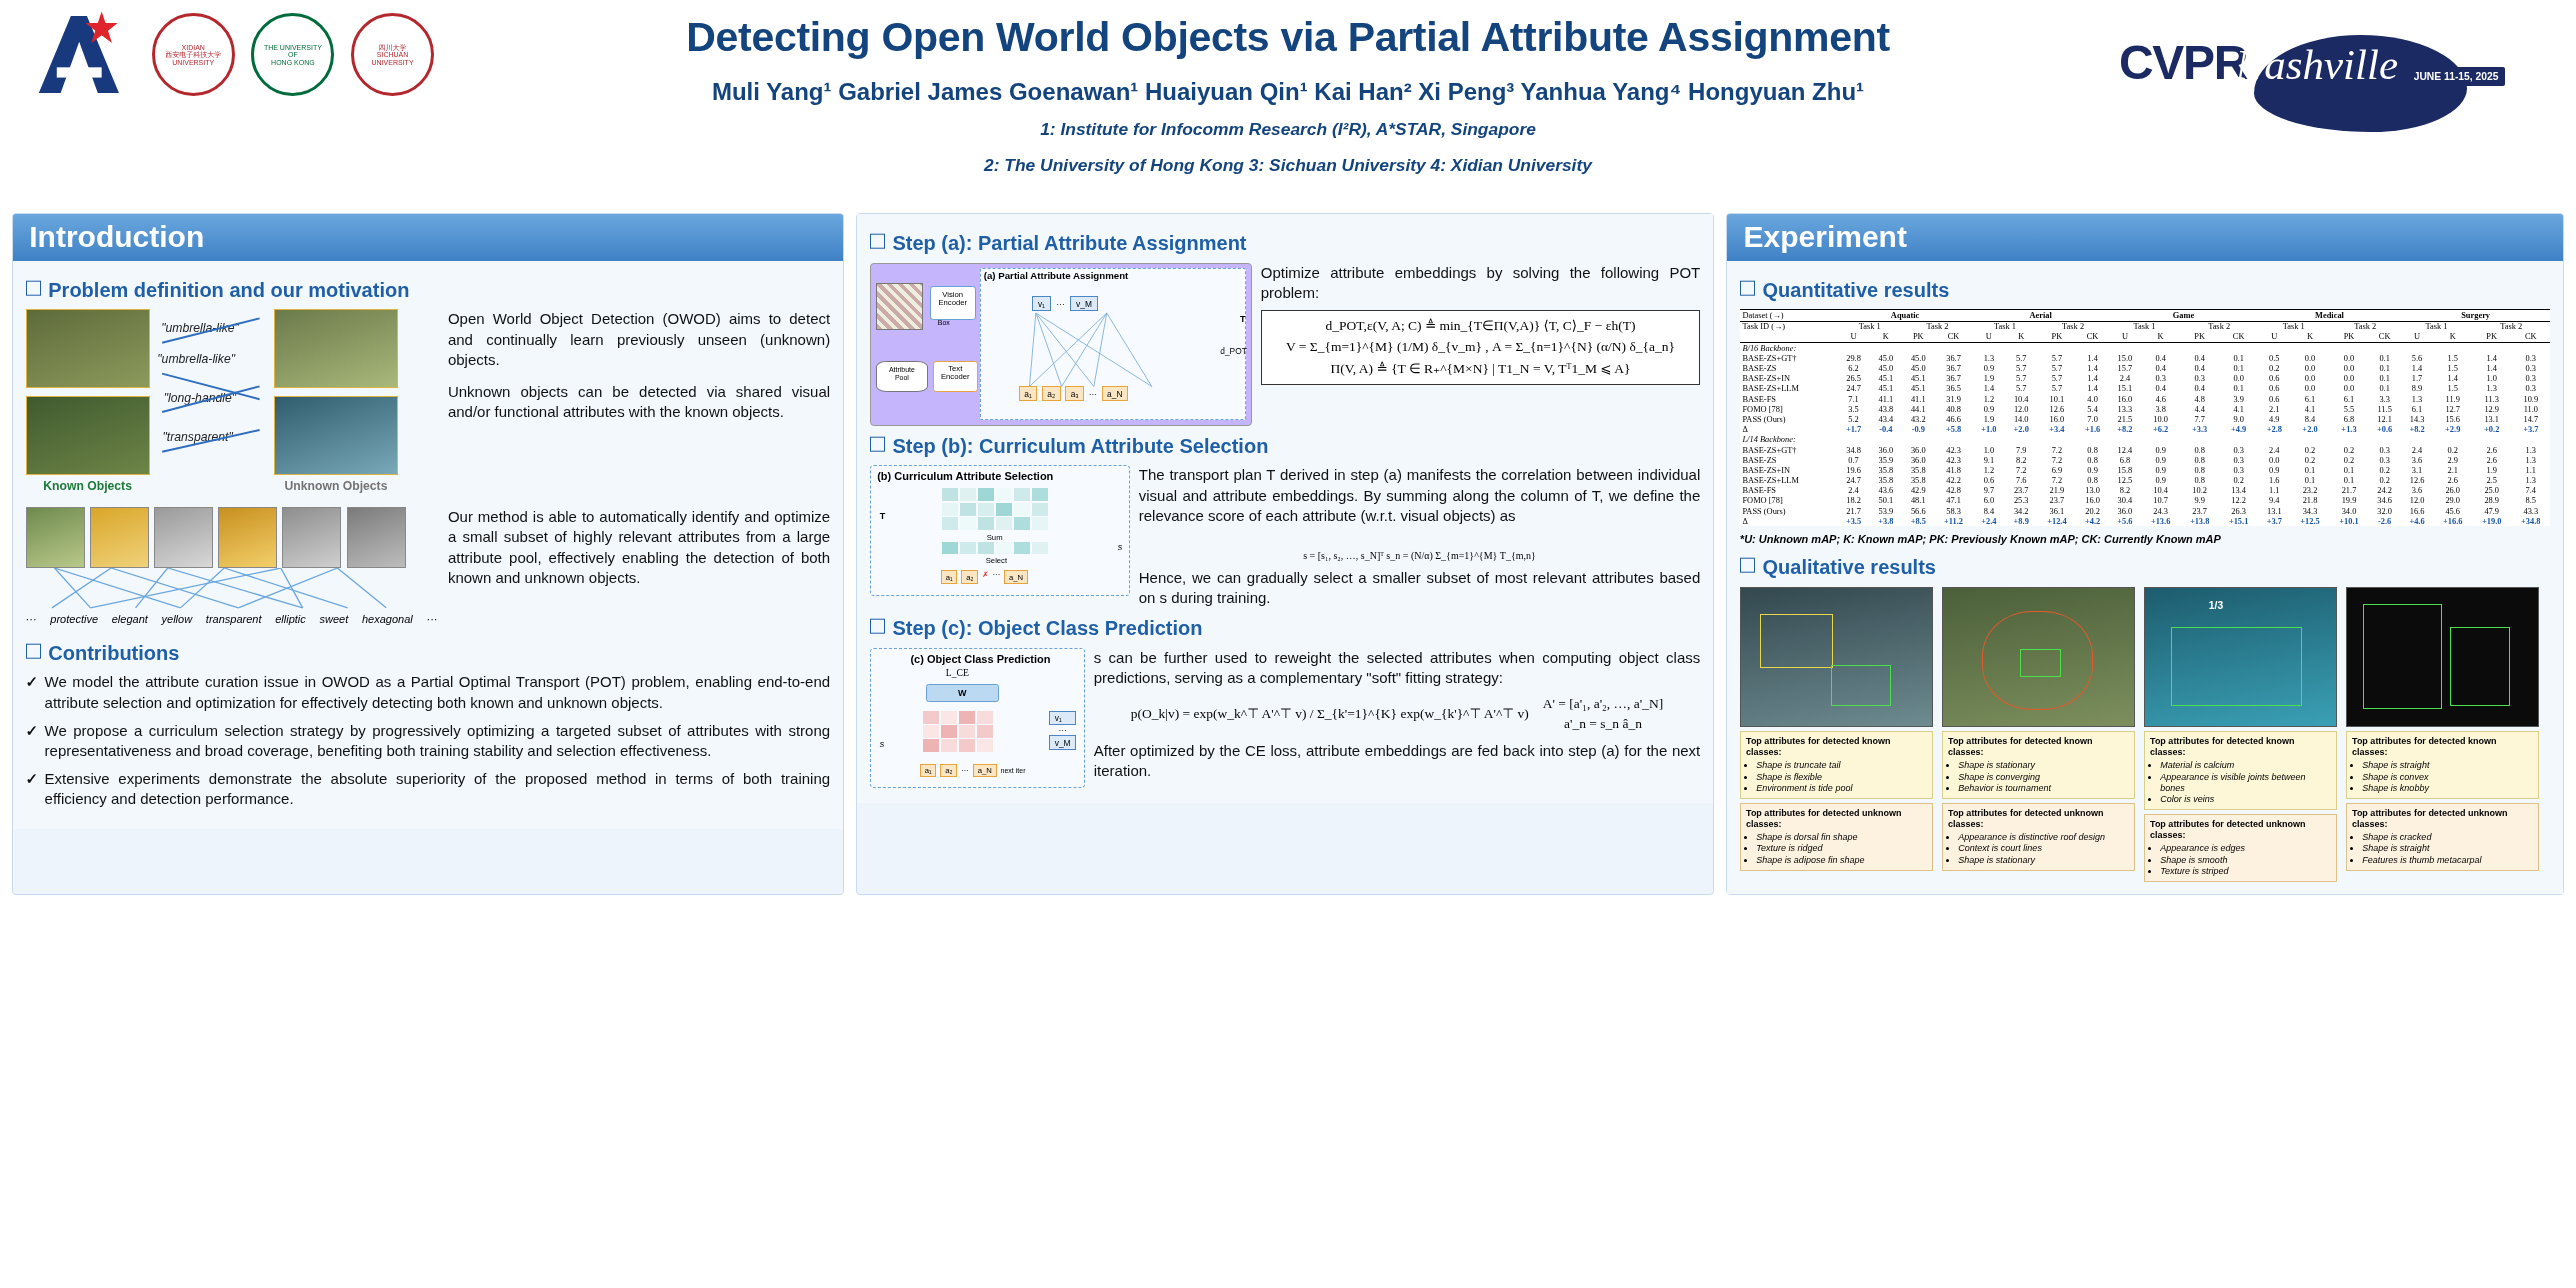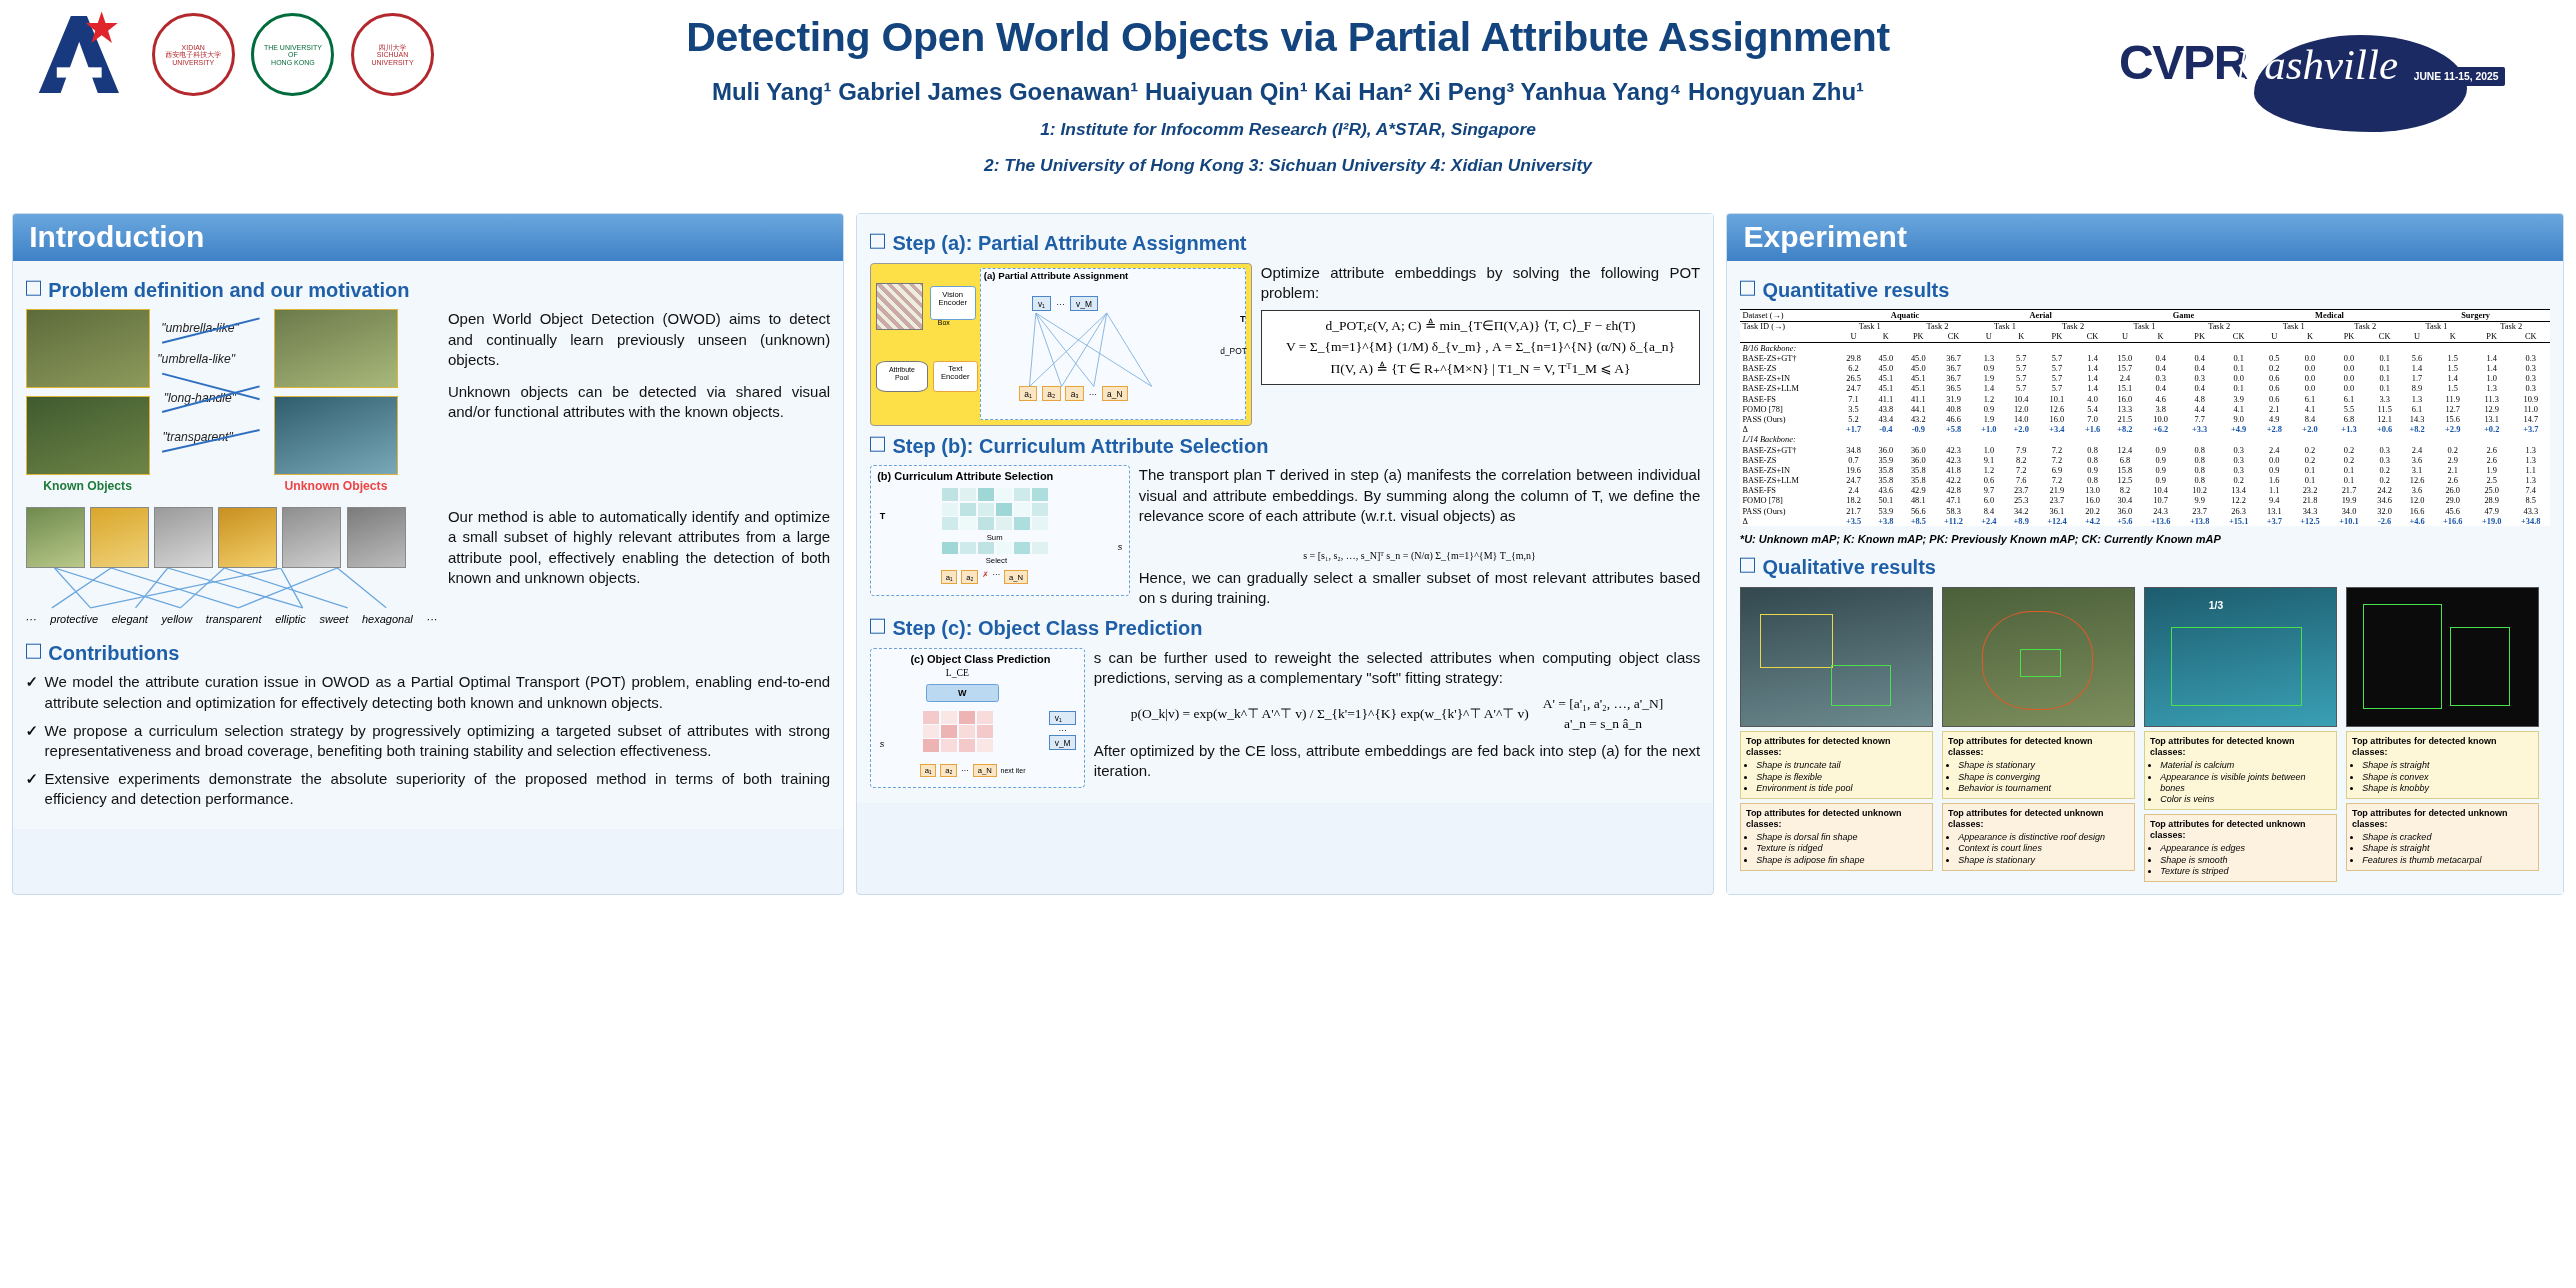--- a/index.html
+++ b/index.html
@@ -44,27 +44,27 @@
   .colbody{padding:9px 13px 11.6px 13px;background:#f3f8fd;}
   .sec{color:#1f5fa8;font-size:20px;font-weight:bold;margin:9px 0 7.7px 0;}
   .sec .box{display:inline-block;width:13px;height:13px;border:1.9px solid #1f5fa8;margin-right:7.7px;transform:translateY(-1.3px);}
   .body-text{font-size:15px;color:#111;line-height:1.35;text-align:justify;}
   
   .fig-row{display:flex;gap:10.3px;align-items:flex-start;}
   .imgs-block{width:412px;}
   .img{background:#7aa37a;border:1.9px solid #e0b43c;}
   .img-cap{text-align:center;font-size:12.2px;font-weight:bold;margin-top:3.9px;}
   .cap-known{color:#1f7a3a;}
-  .cap-unknown{color:#ef4444;}
+  .cap-unknown{color:#737373;}
   .attr-lbl{font-size:12.2px;font-style:italic;color:#222;}
   .contrib{font-size:15px;color:#111;line-height:1.35;text-align:justify;margin:7.7px 0;display:flex;gap:6.4px;}
   .tick{color:#111;font-weight:bold;}
   
   .mrow{display:flex;gap:9px;align-items:flex-start;margin-bottom:3.9px;}
-  .diagram{border:1.3px solid #999;border-radius:3.9px;background:#fde047;position:relative;}
+  .diagram{border:1.3px solid #999;border-radius:3.9px;background:#c4b5fd;position:relative;}
   .dtitle{font-size:11px;font-weight:bold;text-align:center;padding-top:3.9px;}
   .mtext{font-size:15px;line-height:1.35;text-align:justify;color:#111;}
   .formula{font-family:"Liberation Serif",serif;font-size:13.5px;text-align:center;}
   .fbox{border:1.3px solid #333;background:#fff;padding:6.4px 7.7px;}
   
   table.res{border-collapse:collapse;font-size:8.4px;font-family:"Liberation Serif",serif;background:#fff;width:100%;}
   table.res td,table.res th{padding:0.6px 2.6px;text-align:center;white-space:nowrap;}
   .rowlab{text-align:left !important;}
   .delta{color:#1553a8;font-weight:bold;}
   .note{font-size:11px;font-weight:bold;font-style:italic;margin-top:6.4px;}

